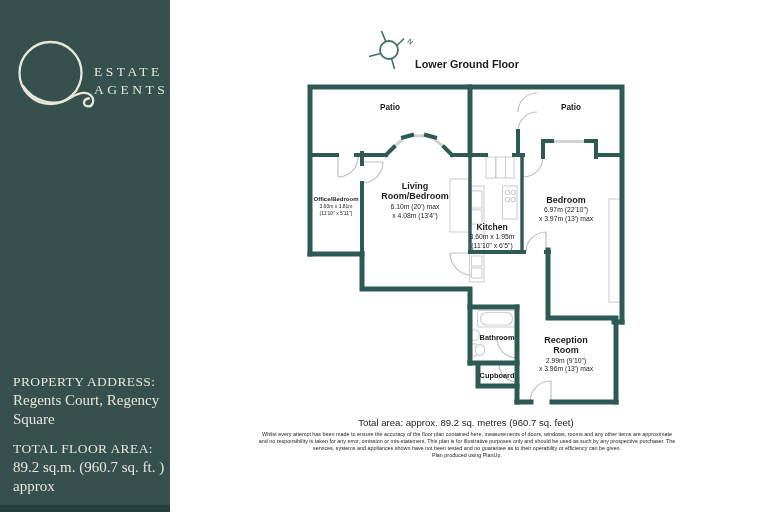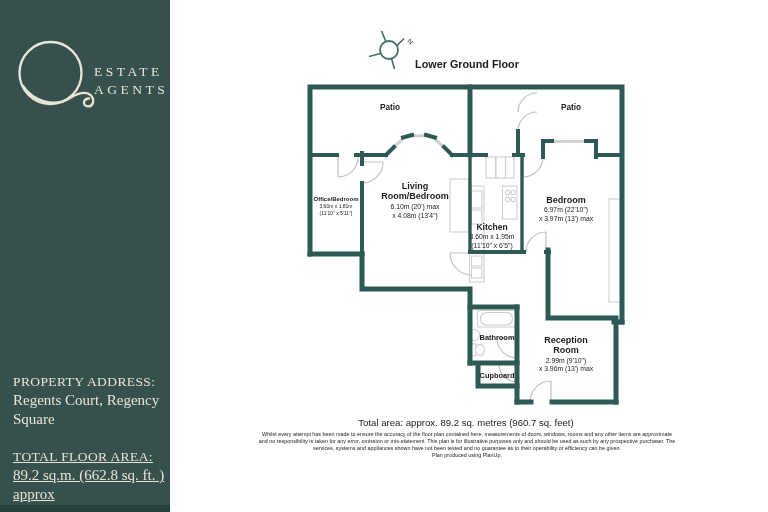--- a/index.html
+++ b/index.html
@@ -6,21 +6,21 @@
   .stage{position:relative;width:768px;height:512px;background:#ffffff;overflow:hidden;
          font-family:"Liberation Sans",sans-serif;}
   .sidebar{position:absolute;left:0;top:0;width:170px;height:507px;background:#36514d;z-index:2;}
   .sidebar-strip{position:absolute;left:0;top:505px;width:170px;height:7px;background:#24403c;z-index:2;}
   .logo-svg{position:absolute;left:0;top:0;}
   .logo-text{font-family:"Liberation Serif",serif;fill:#e9e6d8;font-size:13.5px;letter-spacing:3.5px;}
   .prop-info{position:absolute;left:13px;top:374px;color:#e8e5d8;
              font-family:"Liberation Serif",serif;line-height:1.25;}
   .prop-label{font-size:13.5px;letter-spacing:.4px;}
   .prop-value{font-size:15px;}
-  .prop-block2{margin-top:21px;text-decoration:underline;}
+  .prop-block2{margin-top:13px;}
   .plan-svg{position:absolute;left:0;top:0;z-index:1;}
   svg text{font-family:"Liberation Sans",sans-serif;fill:#1c1c1c;}
   .room-name{font-weight:bold;}
   .wall{fill:none;stroke-linecap:square;}
 </style>
 </head>
 <body>
 
 <div class="stage">
 
@@ -30,21 +30,21 @@
       <path d="M23,86 C33,101 54,108 70,98 C79,92.5 86,90.5 91,95.5 C95.5,100.5 92.5,107.5 87,106.2 C82,105 83.5,98.5 89,98.5" fill="none" stroke="#e9e6d8" stroke-width="2.3" stroke-linecap="round"></path>
       <text class="logo-text" x="94" y="76">ESTATE</text>
       <text class="logo-text" x="94" y="94">AGENTS</text>
     </svg>
 
     <div class="prop-info">
       <div class="prop-label">PROPERTY ADDRESS:</div>
       <div class="prop-value">Regents Court, Regency Square</div>
       <div class="prop-block2">
         <div class="prop-label">TOTAL FLOOR AREA:</div>
-        <div class="prop-value">89.2 sq.m. (662.8 sq. ft. ) approx</div>
+        <div class="prop-value">89.2 sq.m. (960.7 sq. ft. ) approx</div>
       </div>
     </div>
   </aside>
   <div class="sidebar-strip"></div>
 
   <svg class="plan-svg" width="768" height="512" viewBox="0 0 768 512">
 
     <g stroke="#44706a" fill="none">
       <line x1="386" y1="42" x2="381.5" y2="31" stroke-width="1.6"></line>
       <line x1="397" y1="45.5" x2="404" y2="38.5" stroke-width="1.6"></line>

